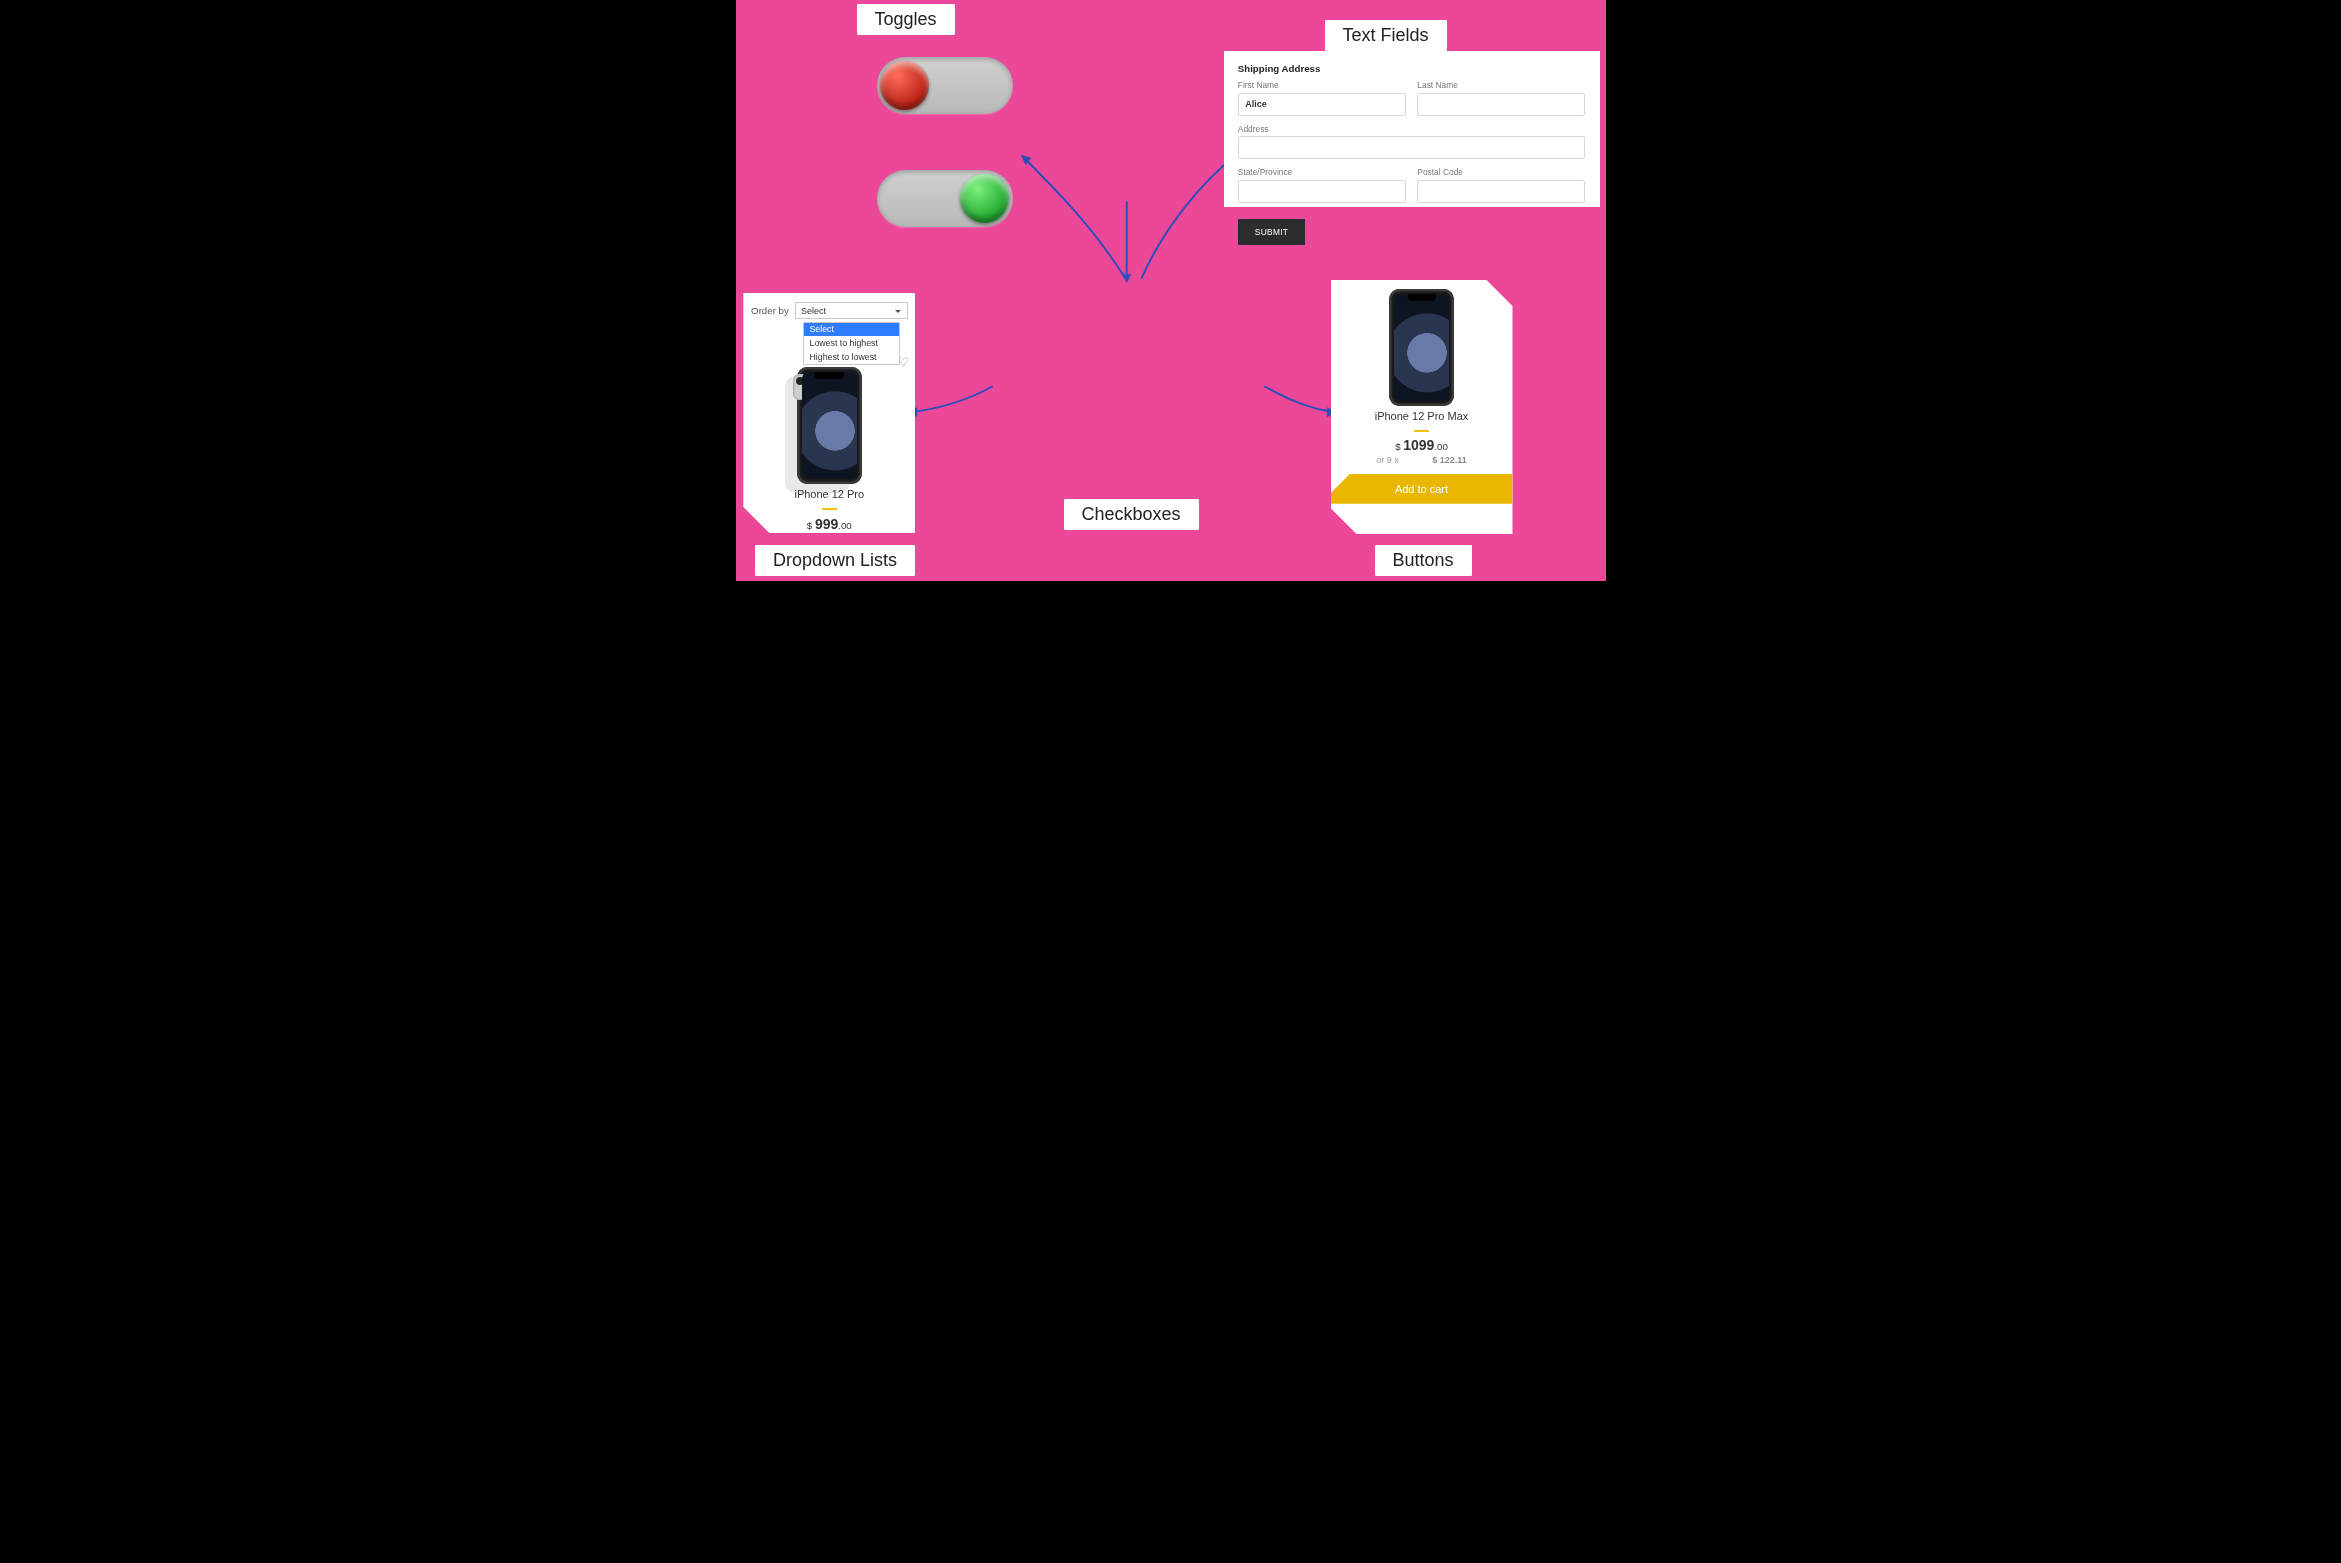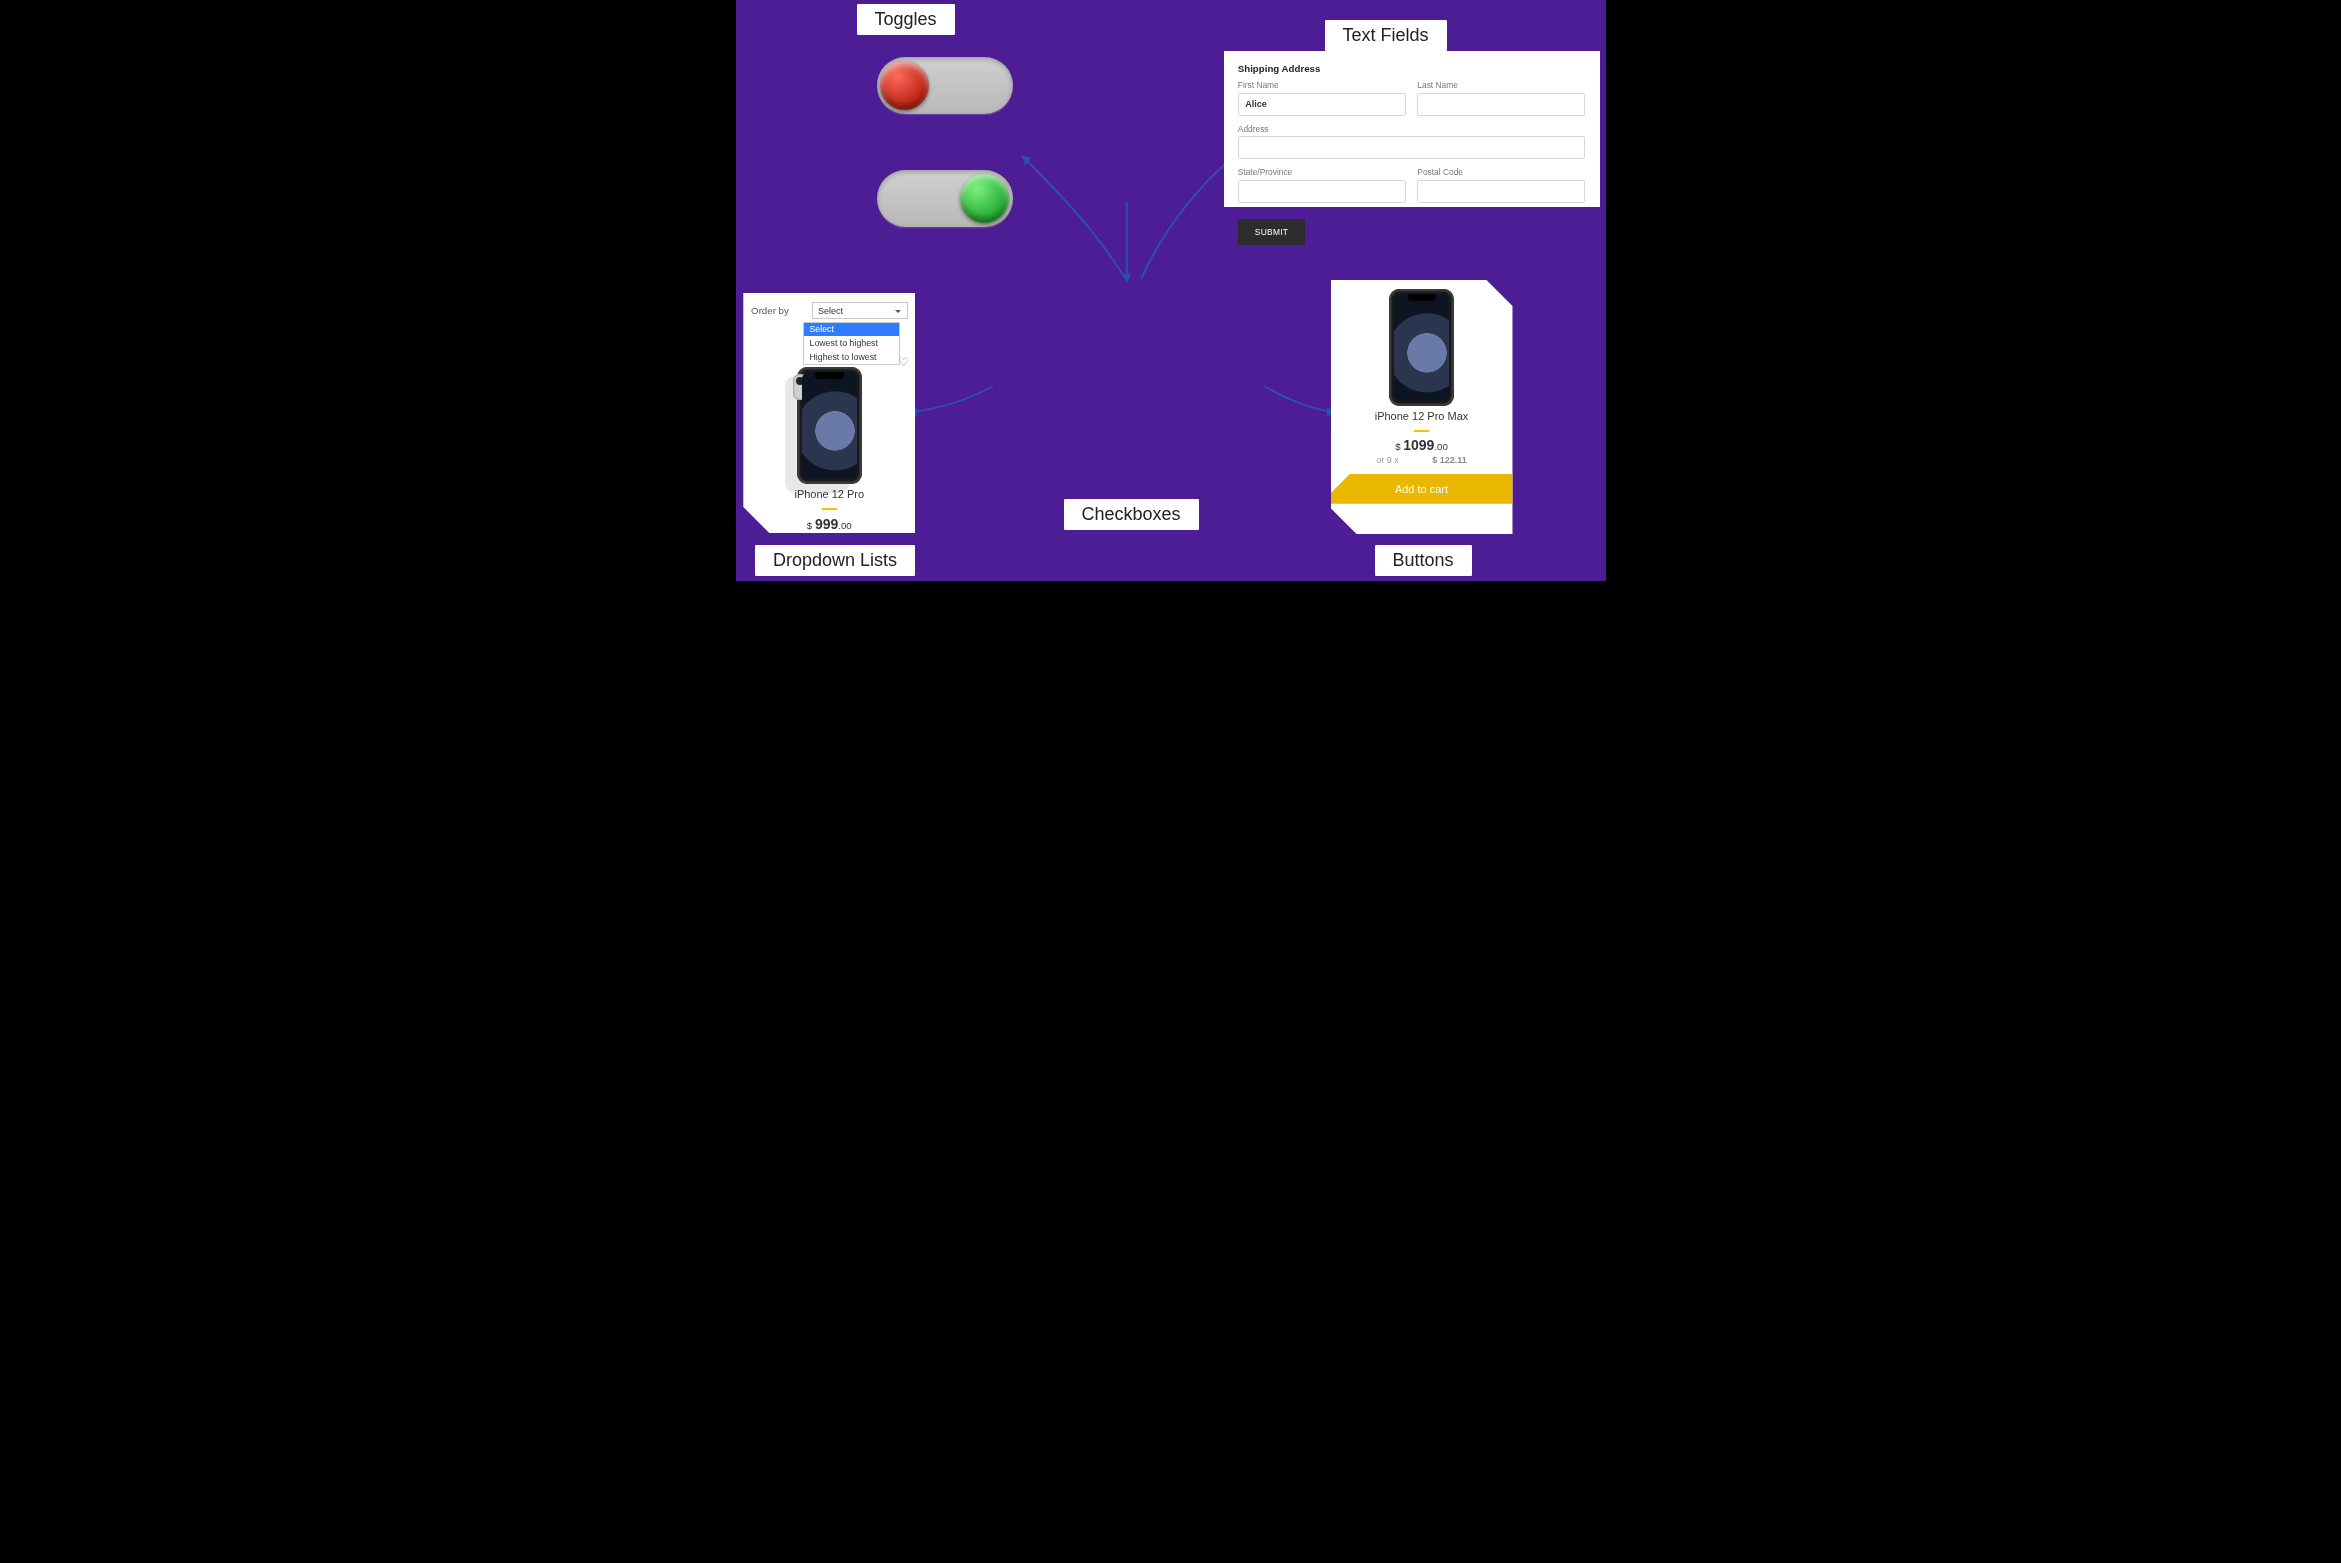--- a/index.html
+++ b/index.html
@@ -8,21 +8,21 @@
     background: #000;
     font-family: -apple-system, BlinkMacSystemFont, "Segoe UI", Arial, sans-serif;
     position: relative;
     overflow: hidden;
   }
   .stage {
     position: relative;
     width: 870px;
     height: 581px;
     margin: 0 auto;
-    background: #4c1d95;
+    background: #ec4899;
   }
   
   .caption {
     position: absolute;
     background: #fff;
     background-image: radial-gradient(#2b3a67 0.6px, transparent 0.6px);
     background-size: 5.2px 5.2px;
     font-size: 18px;
     color: #222;
     padding: 5.2px 18px;
@@ -98,21 +98,21 @@
 
   
   .prod-card {
     position: absolute;
     background: #fff;
     width: 172px;
     box-shadow: 0 1.3px 6.5px rgba(0,0,0,.15);
   }
   .prod-card.cut-bl { clip-path: polygon(0 0,100% 0,100% 100%,26px 100%,0 calc(100% - 26px)); }
   .prod-card.cut-tr { clip-path: polygon(0 0,calc(100% - 26px) 0,100% 26px,100% 100%,26px 100%,0 calc(100% - 26px)); }
-  .dd-header { display:flex; align-items:center; gap:23px; padding:9px 7.8px 3.9px; font-size:9.7px; color:#555; }
+  .dd-header { display:flex; align-items:center; gap:6px; padding:9px 7.8px 3.9px; font-size:9.7px; color:#555; }
   .dd-select {
     position: relative;
     flex: 1;
     border: 0.6px solid #c9c9c9; background:#fff;
     height: 17px; display:flex; align-items:center; padding:0 5.2px;
     font-size: 9px; color:#333;
   }
   .dd-select::after { content:""; position:absolute; right:5.2px; top:6.5px; border:3.2px solid transparent; border-top-color:#555; }
   .dd-pop {
     position: absolute; left: 60px; top: 28.5px;

